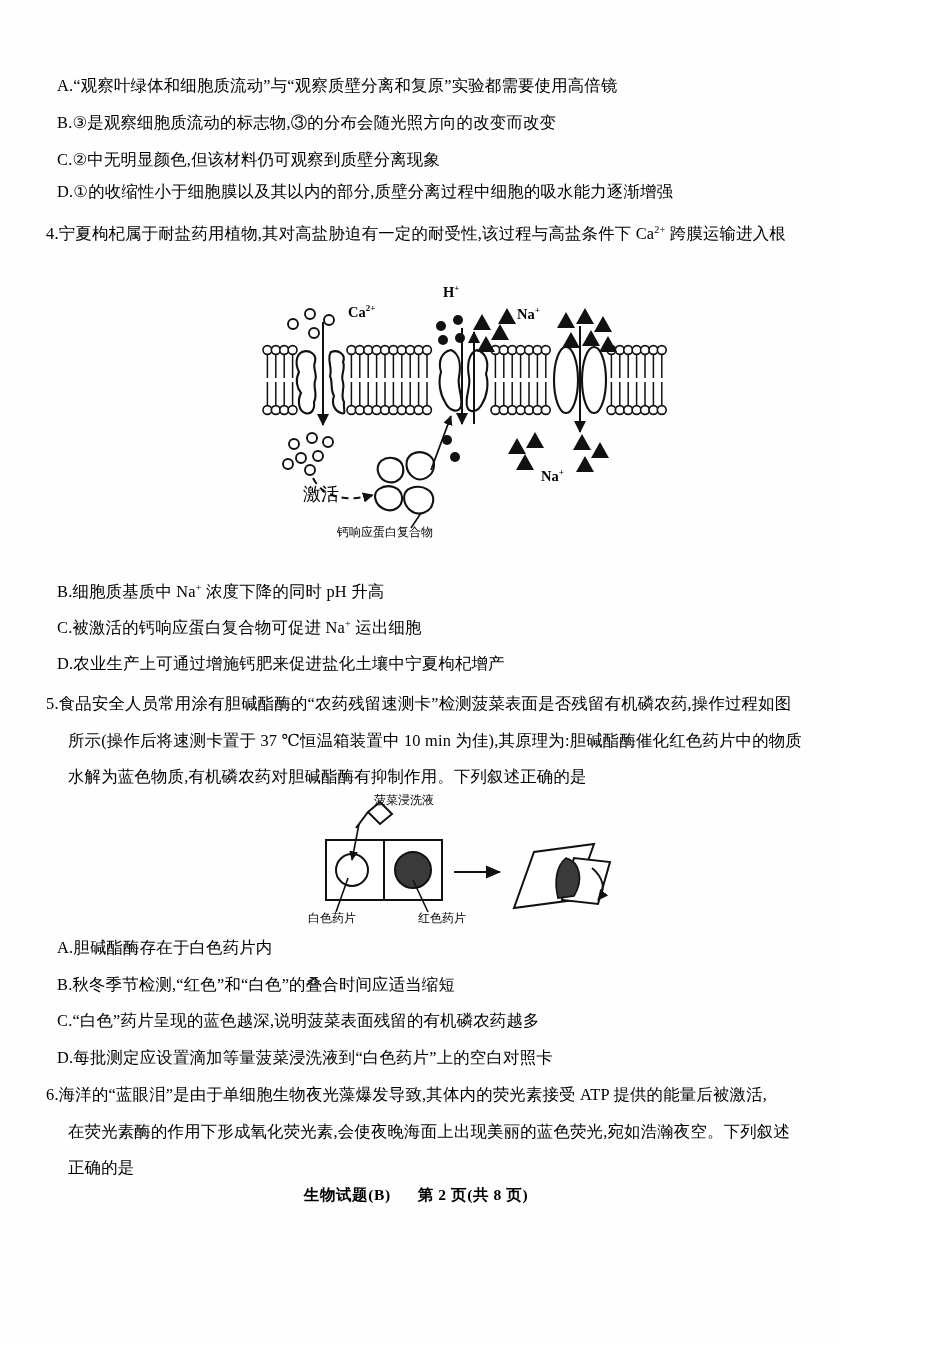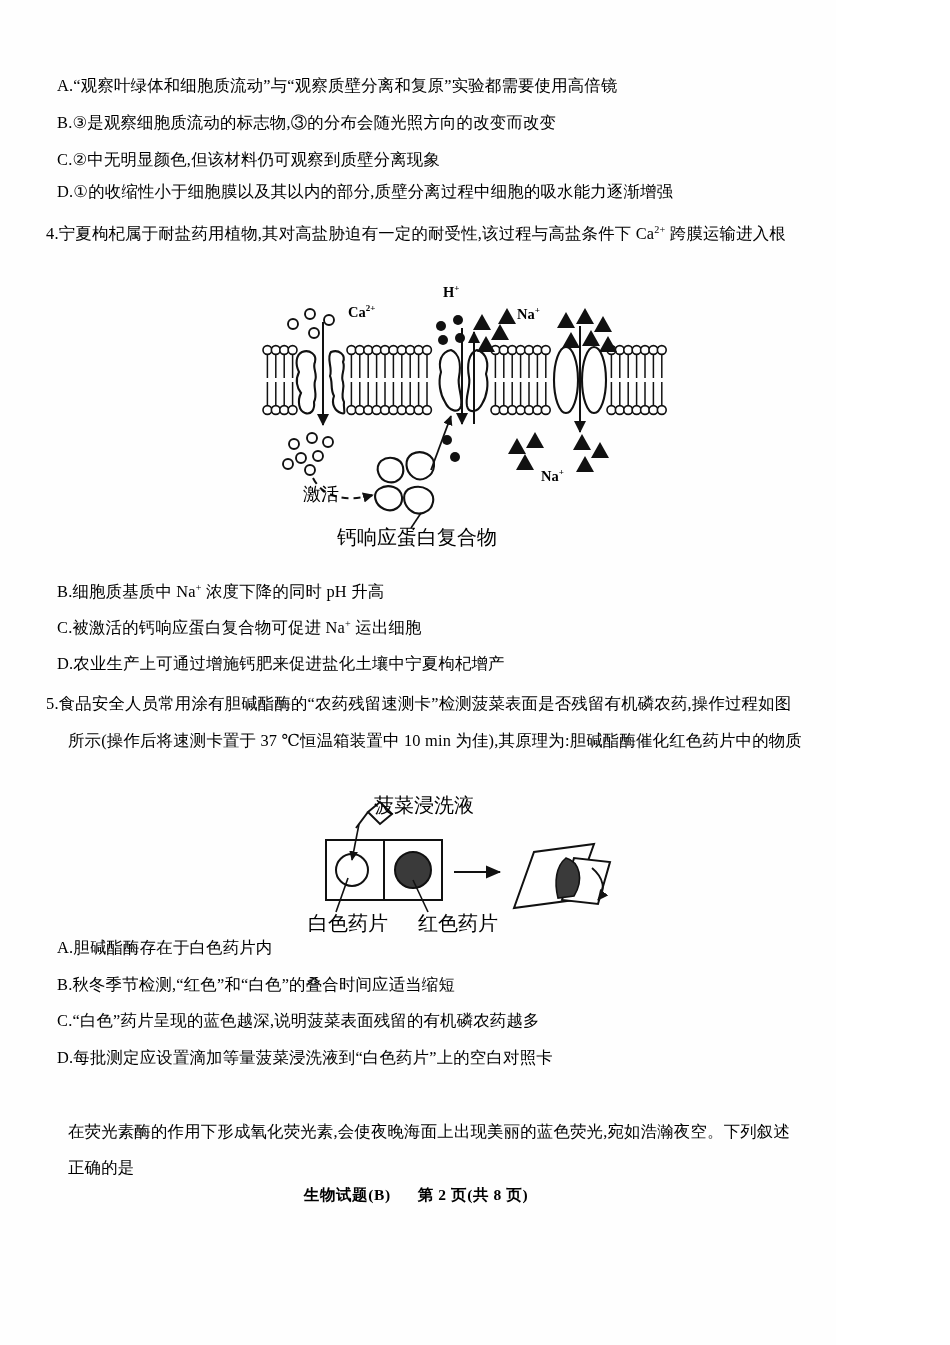--- a/index.html
+++ b/index.html
@@ -43,21 +43,21 @@
     font-weight: bold;
     font-family: "Liberation Serif", "DejaVu Serif", serif;
   }
 
   
   .figure { position: absolute; }
 
   
   .figcap {
     position: absolute;
-    font-size: 20px;
+    font-size: 12px;
     white-space: nowrap;
     font-family: Liberation Sans, sans-serif;
   }
   .figlbl {
     position: absolute;
     font-size: 18px;
     white-space: nowrap;
     font-family: "Liberation Serif", "DejaVu Serif", serif;
   }
   .ionlbl {
@@ -327,20 +327,21 @@
     <span>C.被激活的钙响应蛋白复合物可促进 Na</span><sup>+</sup><span> 运出细胞</span>
   </div>
   <div class="line opt" style="top:654px">
     <span>D.农业生产上可通过增施钙肥来促进盐化土壤中宁夏枸杞增产</span>
   </div>
 
   <div class="line qnum" style="top:694px">
     <span>5.</span><span>食品安全人员常用涂有胆碱酯酶的“农药残留速测卡”检测菠菜表面是否残留有机磷农药,操作过程如图</span>
   </div>
   <div class="line cont" style="top:731px">所示(操作后将速测卡置于 37 ℃恒温箱装置中 10 min 为佳),其原理为:胆碱酯酶催化红色药片中的物质</div>
+  <div class="line cont" style="top:767px">水解为蓝色物质,有机磷农药对胆碱酯酶有抑制作用。下列叙述正确的是</div>
 
   <div class="figure" style="left:318px; top:796px; width:300px; height:140px;">
 
     <svg width="300" height="140" viewBox="0 0 300 140">
       <defs>
         <marker id="ar2" markerWidth="8" markerHeight="8" refX="6.5" refY="3" orient="auto">
           <path d="M0,0 L7,3 L0,6 z" fill="#111"></path>
         </marker>
         <marker id="ar3" markerWidth="7" markerHeight="7" refX="5.5" refY="2.8" orient="auto">
           <path d="M0,0 L6,2.8 L0,5.6 z" fill="#111"></path>
@@ -380,20 +381,23 @@
     </svg>
     <div class="figcap" style="left:-10px; top:114px;">白色药片</div>
     <div class="figcap" style="left:100px; top:114px;">红色药片</div>
   </div>
 
   <div class="line opt" style="top:938px">A.胆碱酯酶存在于白色药片内</div>
   <div class="line opt" style="top:1011px">C.“白色”药片呈现的蓝色越深,说明菠菜表面残留的有机磷农药越多</div>
   <div class="line opt" style="top:975px">B.秋冬季节检测,“红色”和“白色”的叠合时间应适当缩短</div>
   <div class="line opt" style="top:1048px">D.每批测定应设置滴加等量菠菜浸洗液到“白色药片”上的空白对照卡</div>
 
+  <div class="line qnum" style="top:1085px">
+    <span>6.</span><span>海洋的“蓝眼泪”是由于单细胞生物夜光藻爆发导致,其体内的荧光素接受 ATP 提供的能量后被激活,</span>
+  </div>
   <div class="line cont" style="top:1122px">在荧光素酶的作用下形成氧化荧光素,会使夜晚海面上出现美丽的蓝色荧光,宛如浩瀚夜空。下列叙述</div>
   <div class="line cont" style="top:1158px">正确的是</div>
 
   <div class="footer" style="top:1185px">
     <span>生物试题(B)</span>
     <span style="display:inline-block; width:18px;"></span>
     <span>第 2 页(共 8 页)</span>
   </div>
 
 </div>

